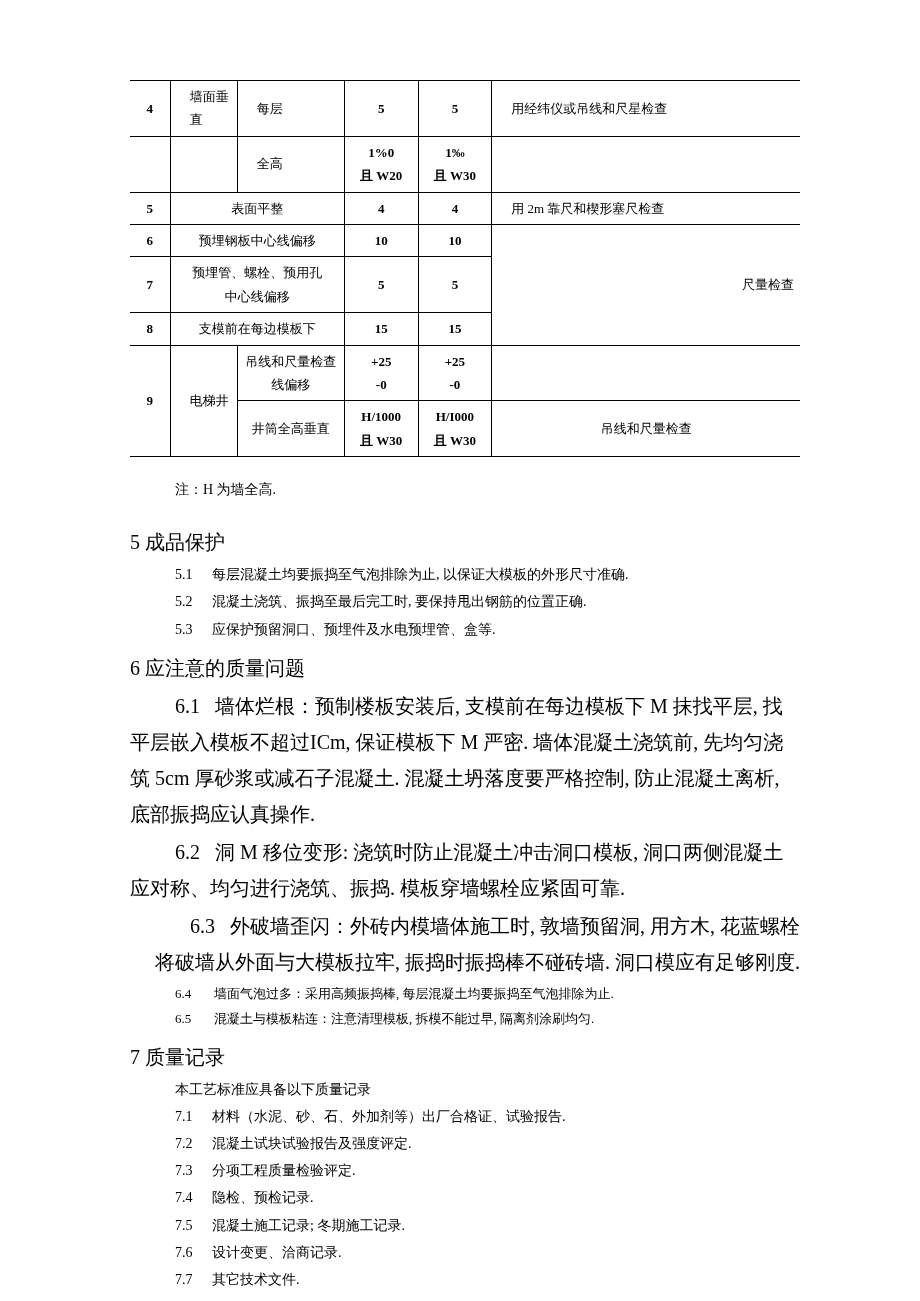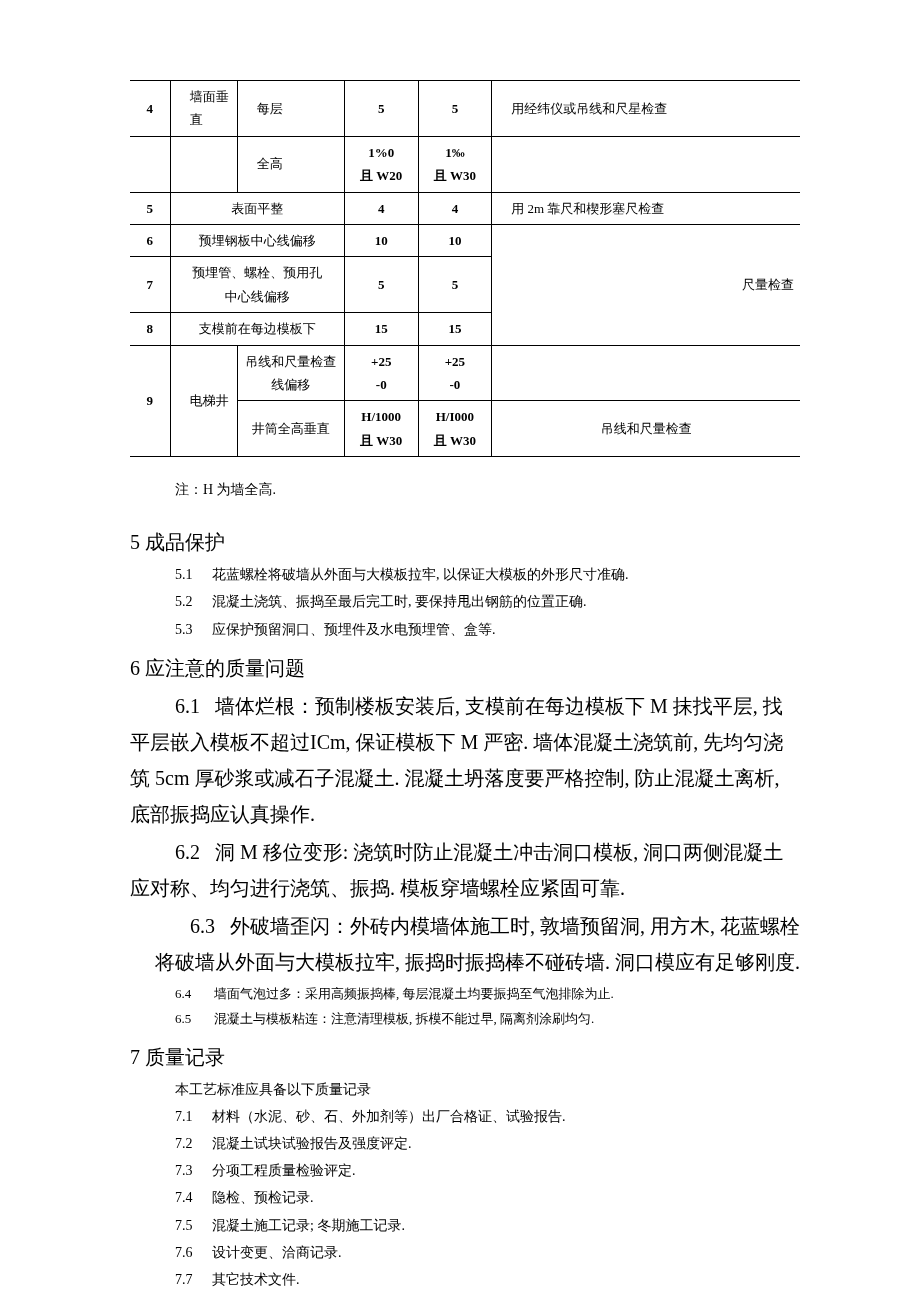--- a/index.html
+++ b/index.html
@@ -140,21 +140,21 @@
       <span>H/I000</span><br><span>且 W30</span>
     </td>
     <td>吊线和尺量检查</td>
   </tr>
 </tbody>
   </table>
 
 <div class="note">注：H 为墙全高.</div>
 
 <div class="section-heading">5 成品保护</div>
-<div class="list-item"><span class="num">5.1</span>&nbsp;&nbsp;<span>花蓝螺栓将破墙从外面与大模板拉牢, 以保证大模板的外形尺寸准确.</span></div>
+<div class="list-item"><span class="num">5.1</span>&nbsp;&nbsp;<span>每层混凝土均要振捣至气泡排除为止, 以保证大模板的外形尺寸准确.</span></div>
 <div class="list-item"><span class="num">5.2</span>&nbsp;&nbsp;<span>混凝土浇筑、振捣至最后完工时, 要保持甩出钢筋的位置正确.</span></div>
 <div class="list-item"><span class="num">5.3</span>&nbsp;&nbsp;<span>应保护预留洞口、预埋件及水电预埋管、盒等.</span></div>
 
 <div class="section-heading">6 应注意的质量问题</div>
 <div class="para-cont" style="text-indent:45px;">
   <span>6.1</span>&nbsp;&nbsp;&nbsp;<span>墙体烂根：预制楼板安装后, 支模前在每边模板下 M 抹找平层, 找平层嵌入模板不超过ICm, 保证模板下 M 严密. 墙体混凝土浇筑前, 先均匀浇筑 5cm 厚砂浆或减石子混凝土. 混凝土坍落度要严格控制, 防止混凝土离析, 底部振捣应认真操作.</span>
 </div>
 <div class="para-cont" style="text-indent:45px;">
   <span>6.2</span>&nbsp;&nbsp;&nbsp;<span>洞 M 移位变形:  浇筑时防止混凝土冲击洞口模板, 洞口两侧混凝土应对称、均匀进行浇筑、振捣. 模板穿墙螺栓应紧固可靠.</span>
 </div>

